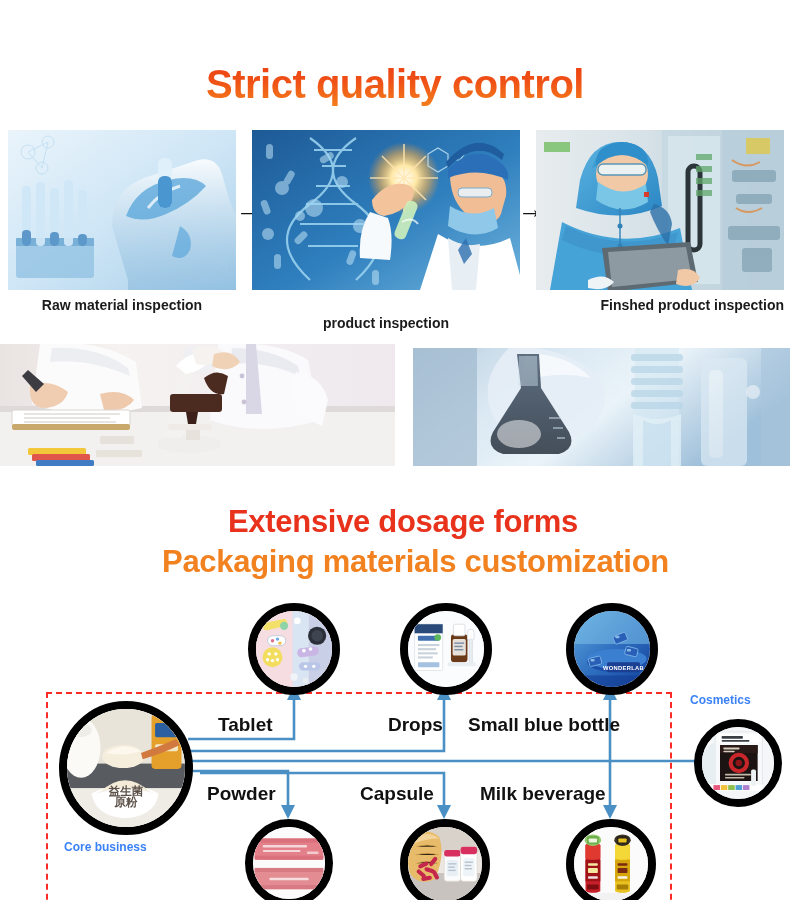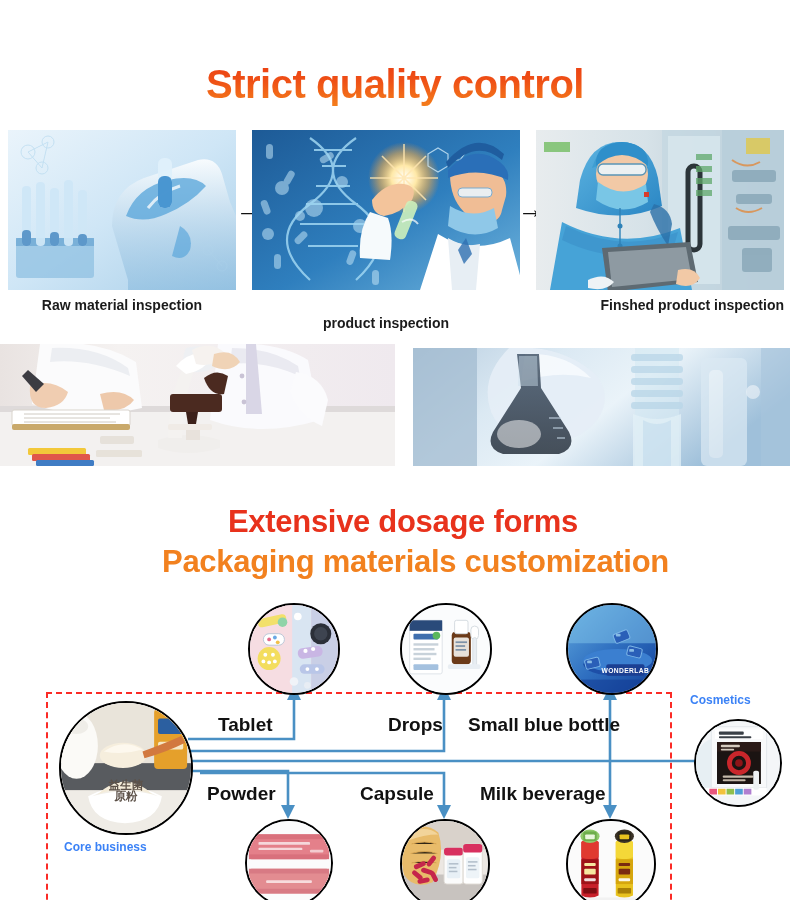--- a/index.html
+++ b/index.html
@@ -60,21 +60,21 @@
   .diagram { position: absolute; left: 0; top: 545px; width: 790px; height: 355px; }
   .dashed-box {
     position: absolute; left: 46px; top: 99px; width: 626px; height: 228px;
     border: 2px dashed #fb2b26;
   }
   .conn-svg { position: absolute; left: 0; top: 0; width: 790px; height: 355px; }
 
   .node { position: absolute; }
   .node-circle {
     position: absolute; border-radius: 50%;
-    border: 2px solid #000000; overflow: hidden; background: #eef4fa;
+    border: 8px solid #000000; overflow: hidden; background: #eef4fa;
   }
   .node-label {
     position: absolute; white-space: nowrap;
     font-size: 12px; font-weight: 700; color: #3b82f6; line-height: 19px;
   }
   .edge-label {
     position: absolute; white-space: nowrap;
     font-size: 19px; font-weight: 700; color: #111; line-height: 19px;
   }
   .core-zh {

